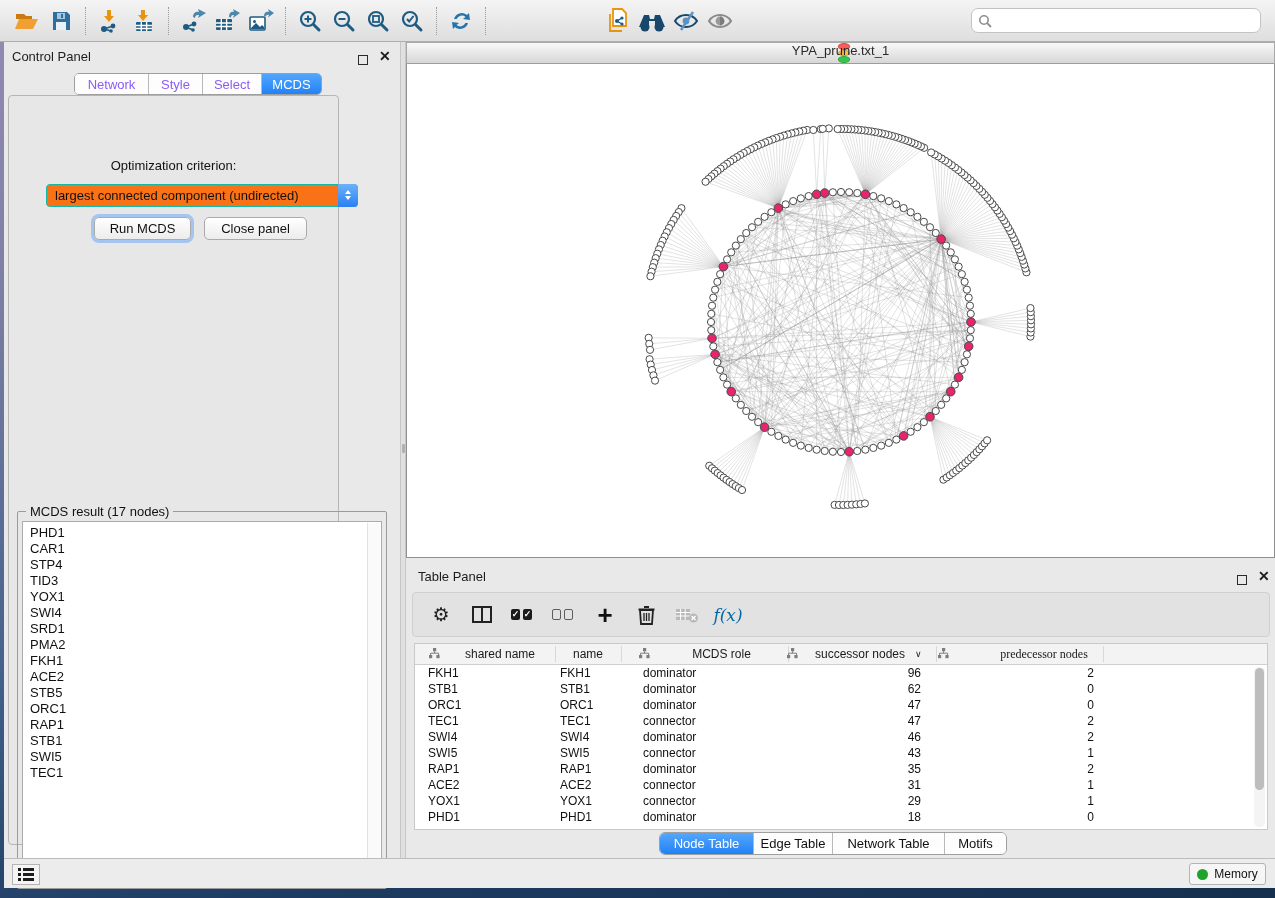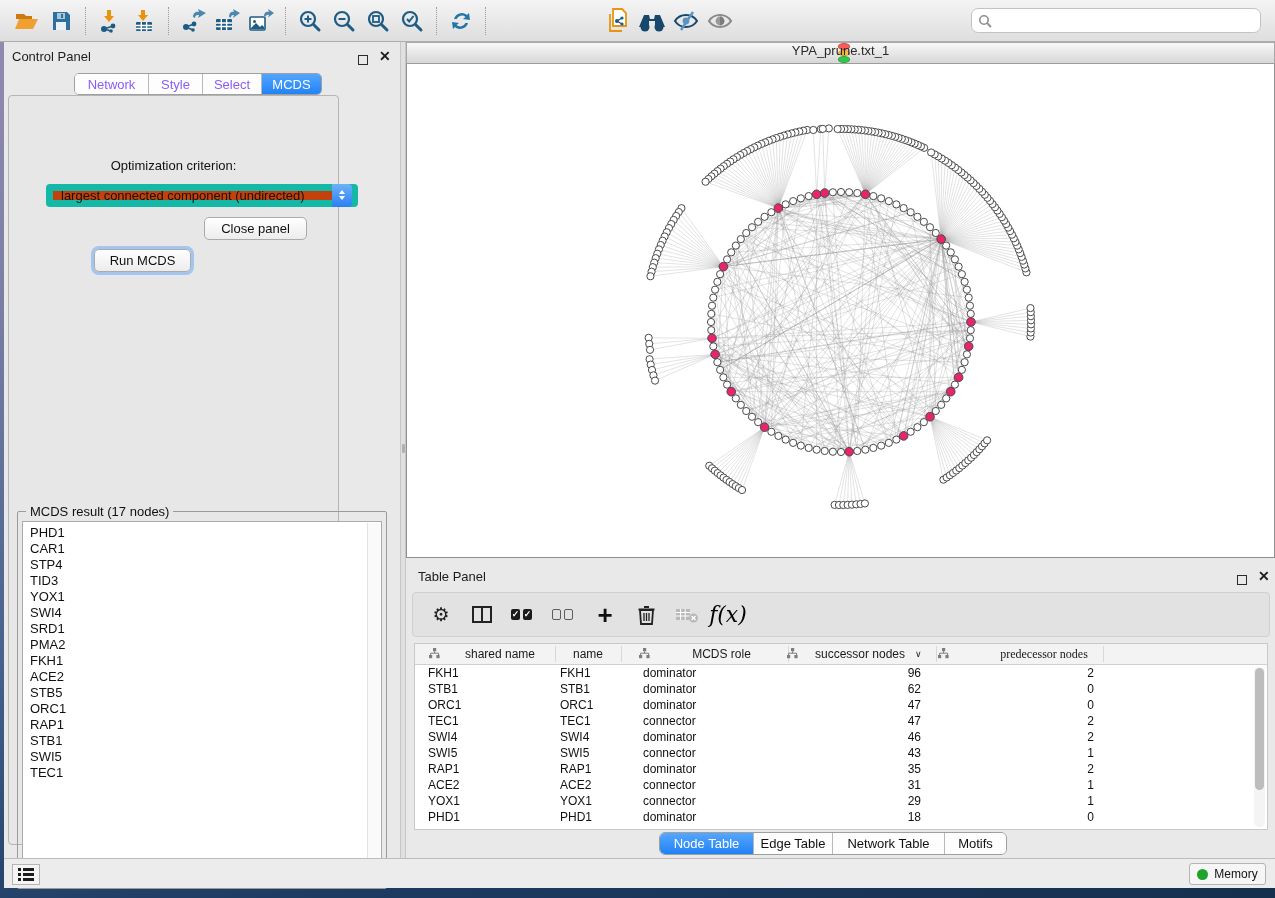--- a/index.html
+++ b/index.html
@@ -24,32 +24,32 @@
   
   #control-panel{position:absolute;left:0;top:0;width:396px;height:816px;}
   .cp-tabs{position:absolute;top:31px;left:70px;height:22px;display:flex;
     border:1px solid #9f9f9f;border-radius:5px;overflow:hidden;background:#fff;font-size:13px;}
   .cp-tab{display:flex;align-items:center;justify-content:center;border-right:1px solid #b9b9b9;color:#8b5cf6;background:#fdfdfd;}
   .cp-tab:last-child{border-right:none;}
   .cp-tab.active{background:linear-gradient(#52a5fd,#2283f6);color:#fff;}
   #cp-content{position:absolute;left:4px;top:53px;width:331px;height:750px;
     border:1px solid #b5b5b5;border-radius:4px;background:#e7e7e7;}
   #opt-label{position:absolute;top:62px;width:100%;text-align:center;font-size:13px;color:#111;}
-  #opt-select{position:absolute;left:37px;top:88px;width:312px;height:23px;background:#c2410c;
-    border:7px solid #14b8a6;border-radius:4px;display:flex;align-items:center;font-size:13px;color:#111;}
+  #opt-select{position:absolute;left:37px;top:88px;width:312px;height:23px;background:#f97316;
+    border:1px solid #14b8a6;border-radius:4px;display:flex;align-items:center;font-size:13px;color:#111;}
   #opt-select .sel-text{flex:1;padding:0 8px;white-space:nowrap;}
   .stepper{width:20px;height:23px;margin:-1px -1px 0 0;border-radius:0 4px 4px 0;
     background:linear-gradient(#6cb1f9,#2a80f2);display:flex;flex-direction:column;align-items:center;justify-content:center;gap:2px;}
   .stepper .up,.stepper .dn{width:0;height:0;border-left:3.5px solid transparent;border-right:3.5px solid transparent;}
   .stepper .up{border-bottom:4px solid #fff;}
   .stepper .dn{border-top:4px solid #fff;}
   .cp-btn{position:absolute;top:121px;height:23px;background:linear-gradient(#ffffff,#ececec);
     border:1px solid #ababab;border-radius:5px;font-size:13px;color:#111;
     display:flex;align-items:center;justify-content:center;}
-  #run-btn{left:85px;width:97px;box-shadow:0 0 0 3px rgba(110,170,245,.55);margin-top:32px;}
+  #run-btn{left:85px;width:97px;box-shadow:0 0 0 3px rgba(110,170,245,.55);}
   #closep-btn{left:195px;width:103px;}
   #mcds-fieldset{position:absolute;left:8px;top:415px;width:370px;height:378px;
     border:1px solid #9b9b9b;border-radius:2px;}
   #mcds-legend{position:absolute;top:-8px;left:8px;background:#e7e7e7;padding:0 4px;font-size:13px;color:#111;}
   #mcds-list{position:absolute;left:4px;top:9px;right:4px;bottom:4px;background:#fff;border:1px solid #ababab;overflow:hidden;}
   #mcds-items{padding:3px 0 0 7px;font-size:13px;line-height:16px;color:#111;}
   #mcds-scroll{position:absolute;top:1px;bottom:1px;right:1px;width:13px;background:#fafafa;border-left:1px solid #e2e2e2;}
   
   #v-splitter{position:absolute;left:396px;top:0;width:6px;height:816px;background:#e0e0e0;
     border-left:1px solid #c6c6c6;border-right:1px solid #c6c6c6;}
@@ -65,21 +65,21 @@
   
   #table-panel{position:absolute;left:402px;top:521px;width:869px;height:295px;}
   #tp-toolbar{position:absolute;left:6px;top:29px;width:858px;height:45px;background:#e2e2e2;
     border:1px solid #d0d0d0;border-radius:4px;display:flex;align-items:center;padding-left:16px;gap:17px;}
   .tp-ico{width:24px;display:flex;align-items:center;justify-content:center;}
   .gear-glyph{font-size:19px;color:#222;}
   .chk{width:11px;height:11px;border-radius:2px;display:inline-block;margin-right:3px;}
   .chk.on{background:#1b1b1b;color:#fff;font-size:9px;line-height:11px;text-align:center;font-weight:bold;}
   .chk.off{border:1.5px solid #5d5d5d;background:transparent;}
   .plus-glyph{font-size:26px;font-weight:bold;color:#111;line-height:20px;}
-  .fx-glyph{font-family:"DejaVu Serif",serif;font-style:italic;font-size:22px;color:#000000;}
+  .fx-glyph{font-family:"DejaVu Serif",serif;font-style:italic;font-size:17px;color:#0369a1;}
   #tp-table{position:absolute;left:8px;top:80px;width:854px;height:187px;background:#fff;border:1px solid #c9c9c9;}
   #tp-header{position:absolute;left:0;top:0;right:0;height:21px;background:#f3f3f3;border-bottom:1px solid #cfcfcf;font-size:12px;color:#1a1a1a;}
   .hsep{position:absolute;top:2px;bottom:2px;width:1px;background:#d8d8d8;}
   .hlabel{position:absolute;top:3px;}
   .hicon{position:absolute;top:4px;}
   #tp-rows{position:absolute;left:0;top:21px;right:0;bottom:0;font-size:12px;color:#111;}
   .trow{position:absolute;left:0;right:0;height:16px;}
   .trow span{position:absolute;top:1px;white-space:nowrap;}
   #tp-scroll{position:absolute;top:23px;right:2px;width:11px;bottom:2px;background:#f4f4f4;border-radius:5px;}
   #tp-thumb{position:absolute;top:1px;left:1px;width:9px;height:122px;background:#bdbdbd;border-radius:5px;}

